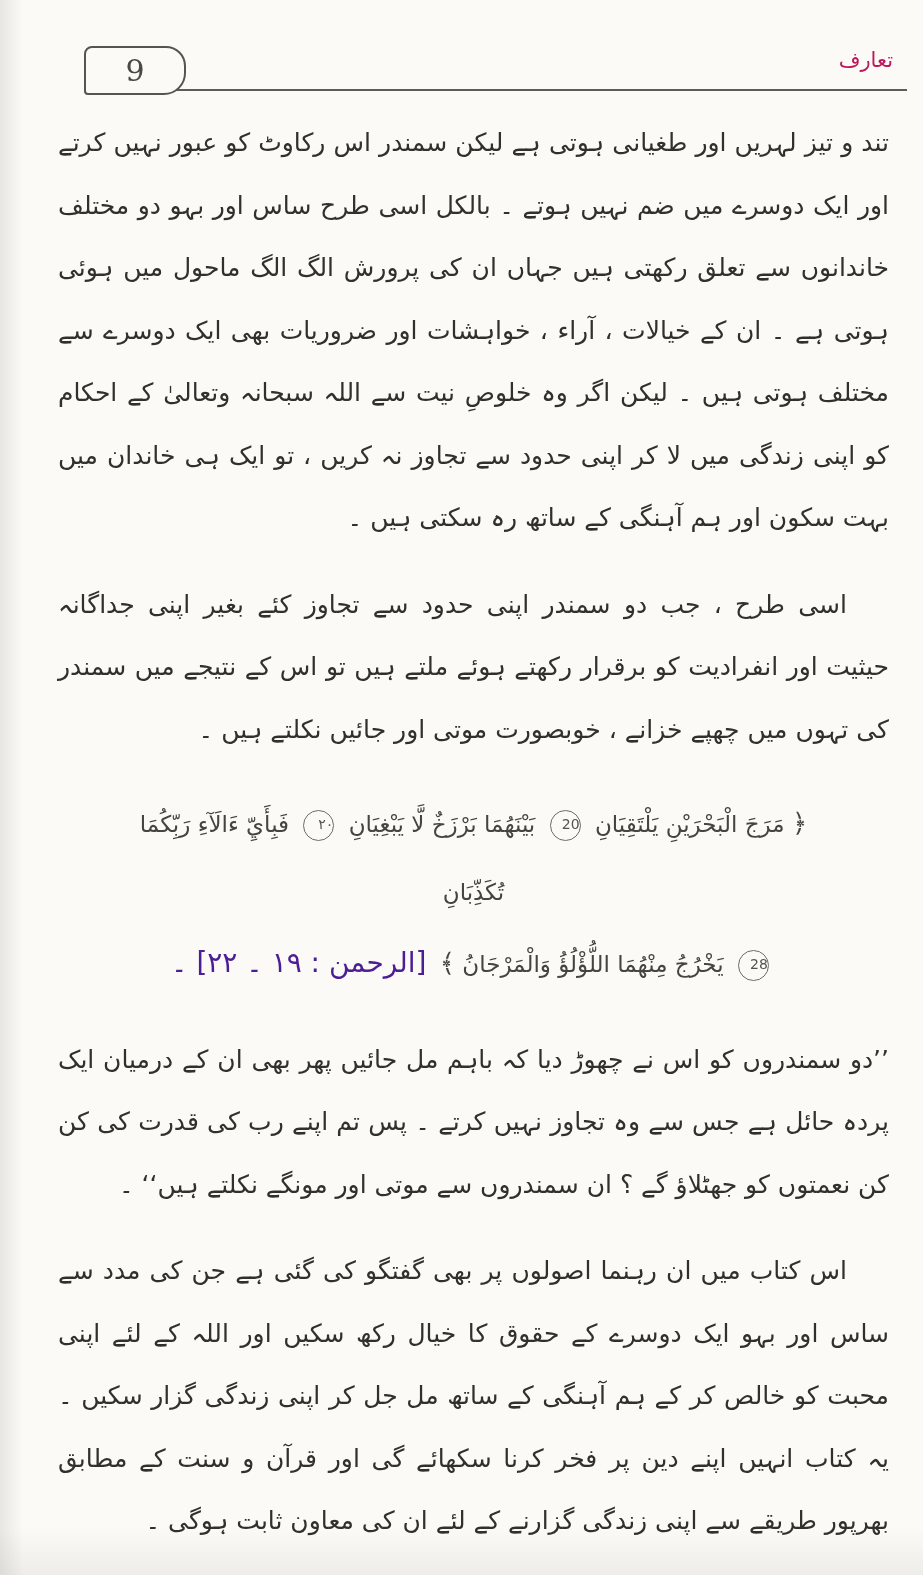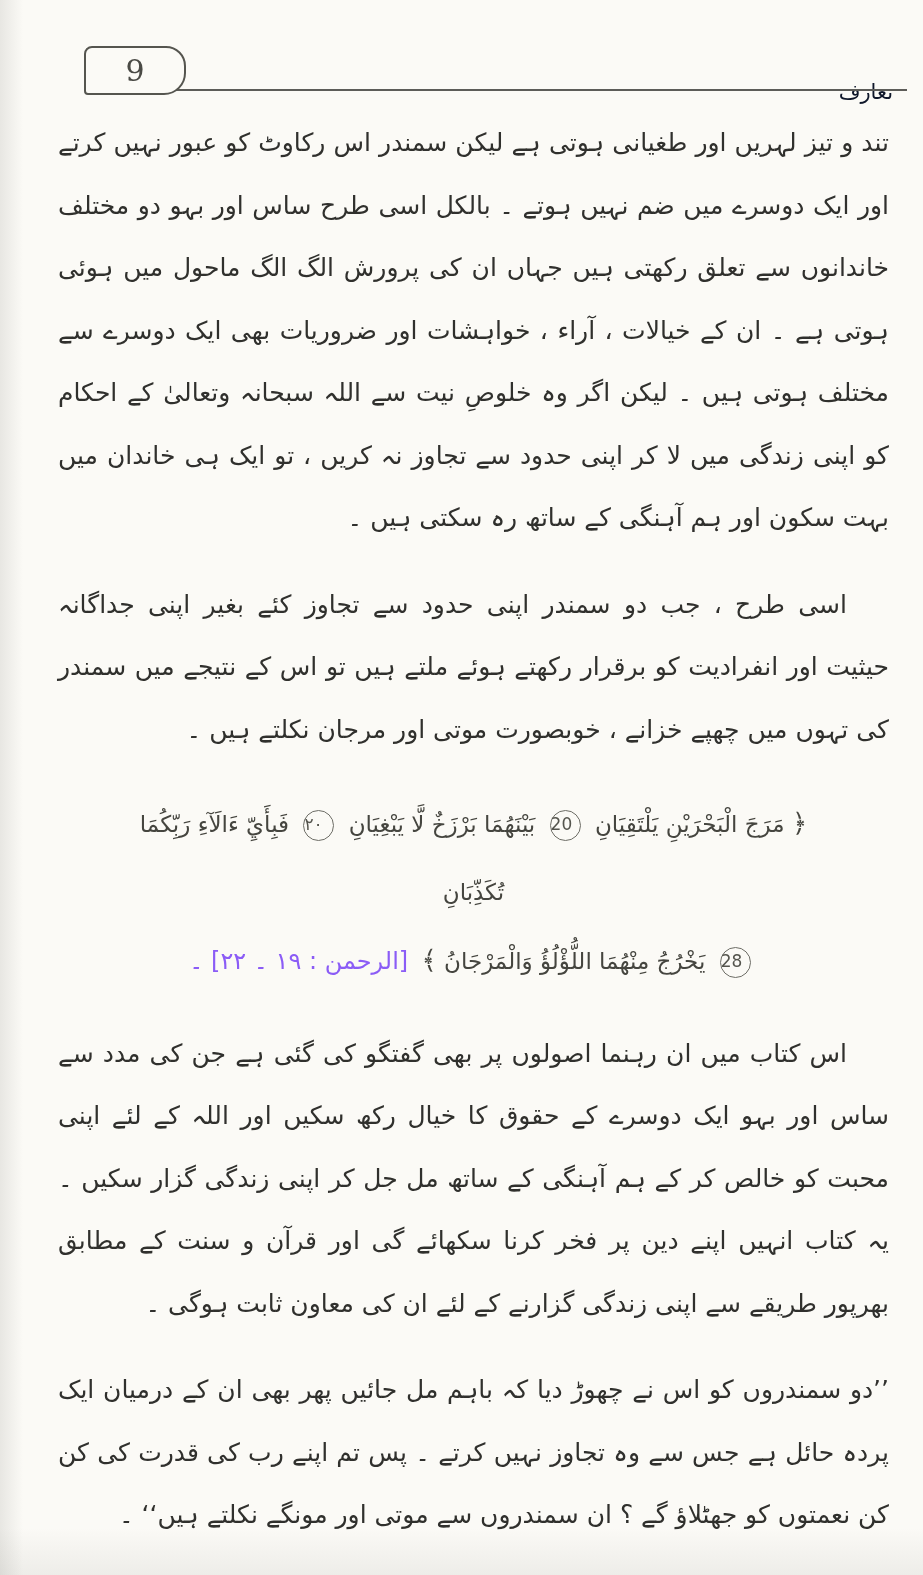--- a/index.html
+++ b/index.html
@@ -25,22 +25,21 @@
       linear-gradient(0deg, rgba(60,60,55,0.07), rgba(60,60,55,0.0) 3%);
   }
 
   
   .header { position: absolute; top: 0; left: 0; right: 0; height: 96px; }
   .section-title {
     position: absolute;
     top: 48px;
     right: 30px;
     font-size: 21px;
-    color: #0f172a;
-    margin-top: 32px;
+    color: #be185d;
   }
   .header-rule {
     position: absolute;
     top: 89px;
     left: 100px;
     right: 16px;
     border-top: 2.5px solid #5c5c58;
   }
   .page-tab {
     position: absolute;
@@ -88,64 +87,64 @@
     color: #45453f;
   }
   .verse-line { white-space: normal; }
   .ayah-num {
     display: inline-block;
     width: 29px;
     height: 29px;
     line-height: 27px;
     border: 1.3px solid #6d6d66;
     border-radius: 50%;
-    font-size: 17px;
-    text-align: left;
+    font-size: 14px;
+    text-align: right;
     vertical-align: middle;
     margin: 0 7px;
     color: #55554e;
   }
   .ornate { font-size: 26px; letter-spacing: 1px; }
-  .verse-ref { font-size: 24px; margin-right: 6px; color: #8b5cf6; }
+  .verse-ref { font-size: 28px; margin-right: 6px; color: #4c1d95; }
 </style>
 </head>
 <body>
 
 <div class="page">
 
   <div class="header">
     <div class="section-title">تعارف</div>
     <div class="header-rule"></div>
     <div class="page-tab">
       <span class="page-number">9</span>
     </div>
   </div>
 
   <div class="body-text">
 
     <p class="para">تند و تیز لہریں اور طغیانی ہوتی ہے لیکن سمندر اس رکاوٹ کو عبور نہیں کرتے اور ایک دوسرے میں ضم نہیں ہوتے ۔ بالکل اسی طرح ساس اور بہو دو مختلف خاندانوں سے تعلق رکھتی ہیں جہاں ان کی پرورش الگ الگ ماحول میں ہوئی ہوتی ہے ۔ ان کے خیالات ، آراء ، خواہشات اور ضروریات بھی ایک دوسرے سے مختلف ہوتی ہیں ۔ لیکن اگر وہ خلوصِ نیت سے اللہ سبحانہ وتعالیٰ کے احکام کو اپنی زندگی میں لا کر اپنی حدود سے تجاوز نہ کریں ، تو ایک ہی خاندان میں بہت سکون اور ہم آہنگی کے ساتھ رہ سکتی ہیں ۔</p>
 
-    <p class="para indent">اسی طرح ، جب دو سمندر اپنی حدود سے تجاوز کئے بغیر اپنی جداگانہ حیثیت اور انفرادیت کو برقرار رکھتے ہوئے ملتے ہیں تو اس کے نتیجے میں سمندر کی تہوں میں چھپے خزانے ، خوبصورت موتی اور مرجان نکلتے ہیں ۔</p>
+    <p class="para indent">اسی طرح ، جب دو سمندر اپنی حدود سے تجاوز کئے بغیر اپنی جداگانہ حیثیت اور انفرادیت کو برقرار رکھتے ہوئے ملتے ہیں تو اس کے نتیجے میں سمندر کی تہوں میں چھپے خزانے ، خوبصورت موتی اور جائیں نکلتے ہیں ۔</p>
 
     <div class="verse">
       <div class="verse-line">
         <span class="ornate">﴿</span>
         <span>مَرَجَ الْبَحْرَيْنِ يَلْتَقِيَانِ</span>
         <span class="ayah-num">20</span>
         <span>بَيْنَهُمَا بَرْزَخٌ لَّا يَبْغِيَانِ</span>
         <span class="ayah-num">٢٠</span>
         <span>فَبِأَيِّ ءَالَآءِ رَبِّكُمَا تُكَذِّبَانِ</span>
       </div>
       <div class="verse-line">
         <span class="ayah-num">28</span>
         <span>يَخْرُجُ مِنْهُمَا اللُّؤْلُؤُ وَالْمَرْجَانُ</span>
         <span class="ornate">﴾</span>
         <span class="verse-ref">[الرحمن : ۱۹ ۔ ۲۲] ۔</span>
       </div>
     </div>
 
+    <p class="para">’’دو سمندروں کو اس نے چھوڑ دیا کہ باہم مل جائیں پھر بھی ان کے درمیان ایک پردہ حائل ہے جس سے وہ تجاوز نہیں کرتے ۔ پس تم اپنے رب کی قدرت کی کن کن نعمتوں کو جھٹلاؤ گے ؟ ان سمندروں سے موتی اور مونگے نکلتے ہیں‘‘ ۔</p>
+
     <p class="para indent spaced">اس کتاب میں ان رہنما اصولوں پر بھی گفتگو کی گئی ہے جن کی مدد سے ساس اور بہو ایک دوسرے کے حقوق کا خیال رکھ سکیں اور اللہ کے لئے اپنی محبت کو خالص کر کے ہم آہنگی کے ساتھ مل جل کر اپنی زندگی گزار سکیں ۔ یہ کتاب انہیں اپنے دین پر فخر کرنا سکھائے گی اور قرآن و سنت کے مطابق بھرپور طریقے سے اپنی زندگی گزارنے کے لئے ان کی معاون ثابت ہوگی ۔</p>
-
-    <p class="para">’’دو سمندروں کو اس نے چھوڑ دیا کہ باہم مل جائیں پھر بھی ان کے درمیان ایک پردہ حائل ہے جس سے وہ تجاوز نہیں کرتے ۔ پس تم اپنے رب کی قدرت کی کن کن نعمتوں کو جھٹلاؤ گے ؟ ان سمندروں سے موتی اور مونگے نکلتے ہیں‘‘ ۔</p>
 
   </div>
 
 </div>
 
 </body></html>

